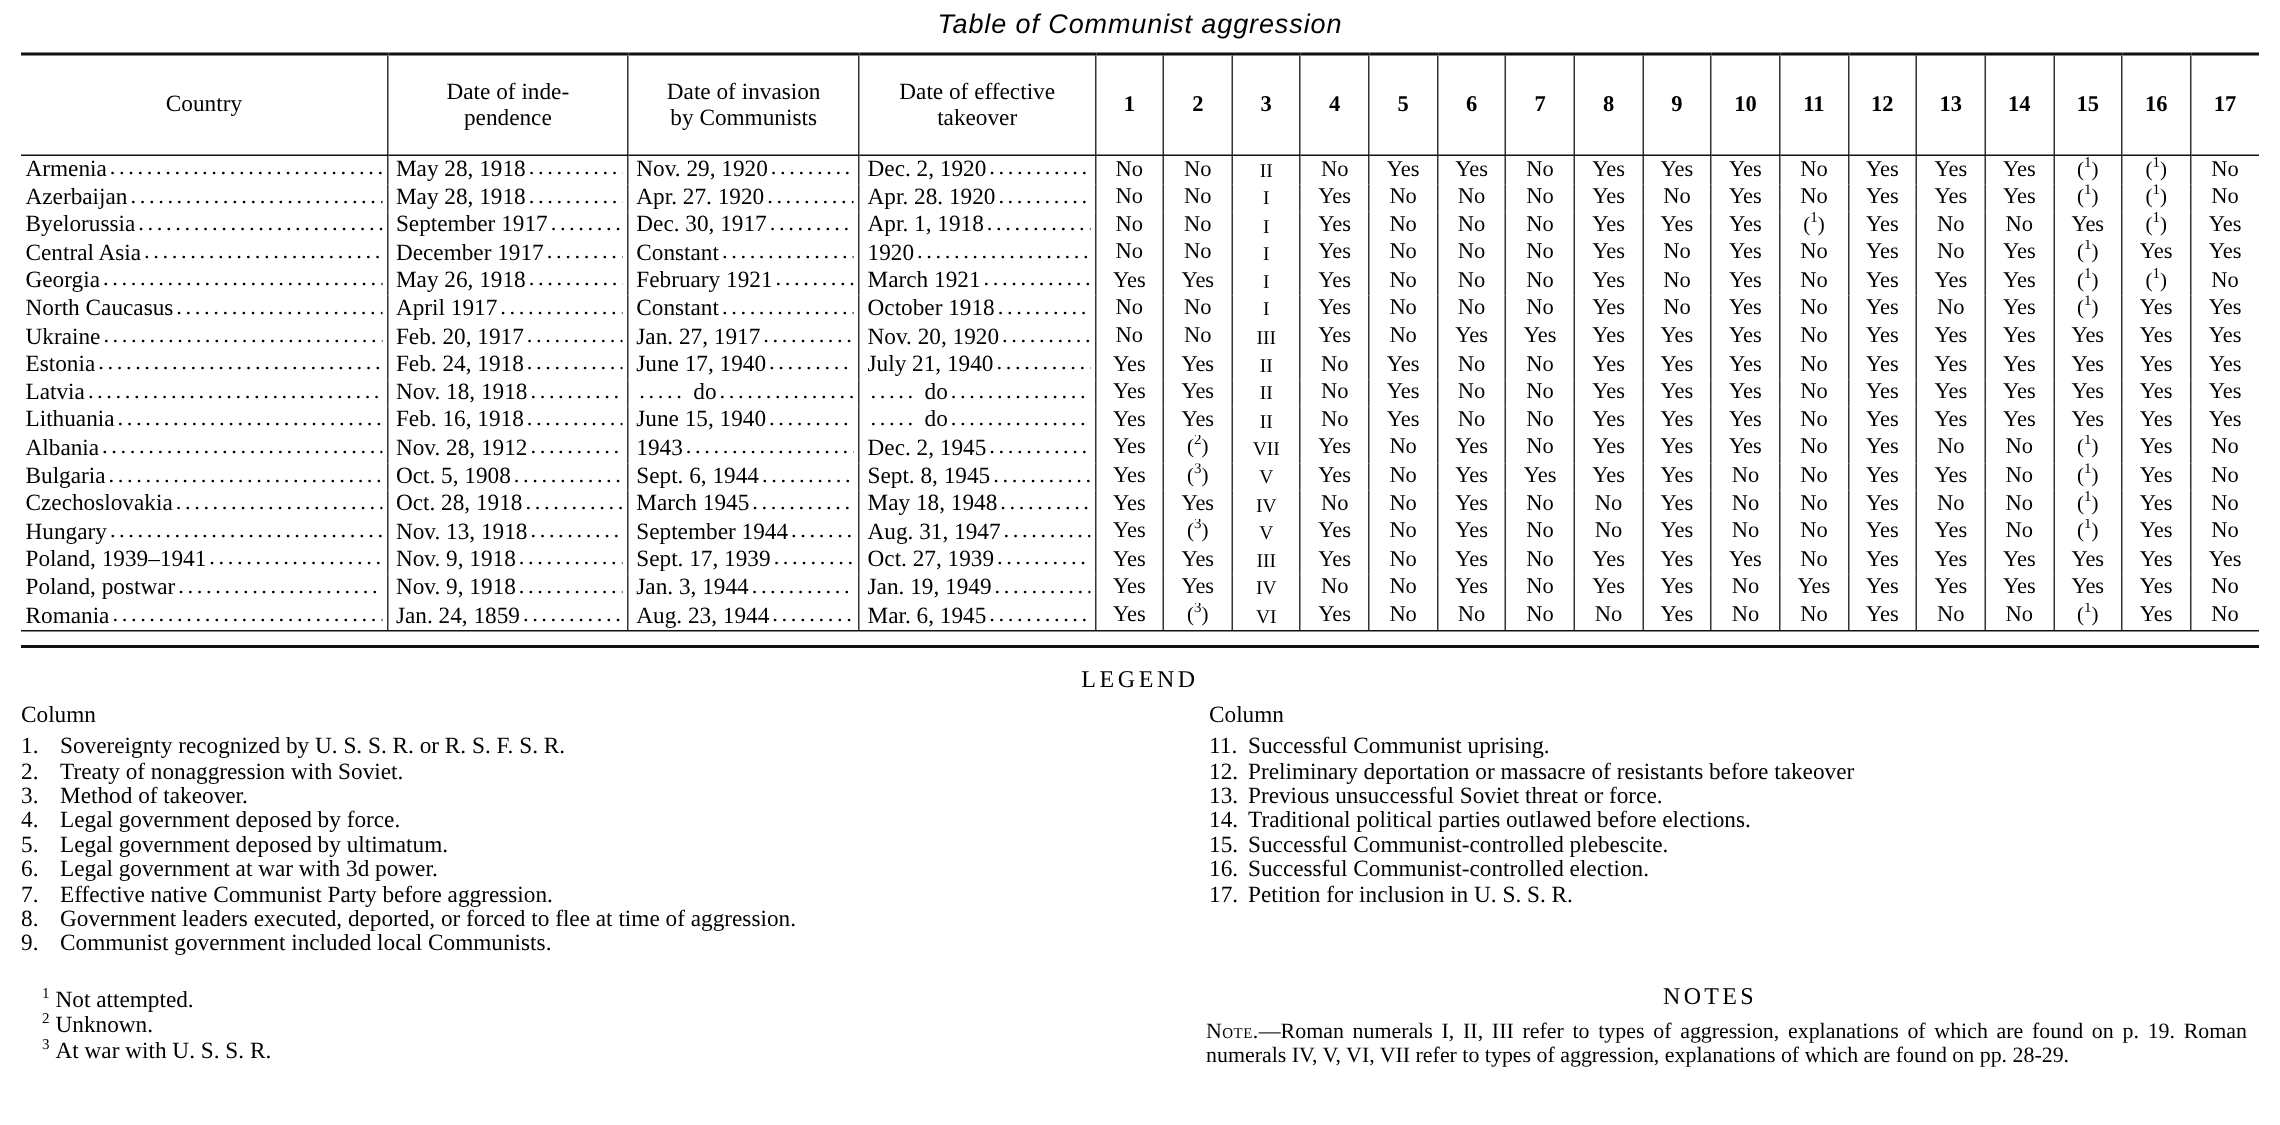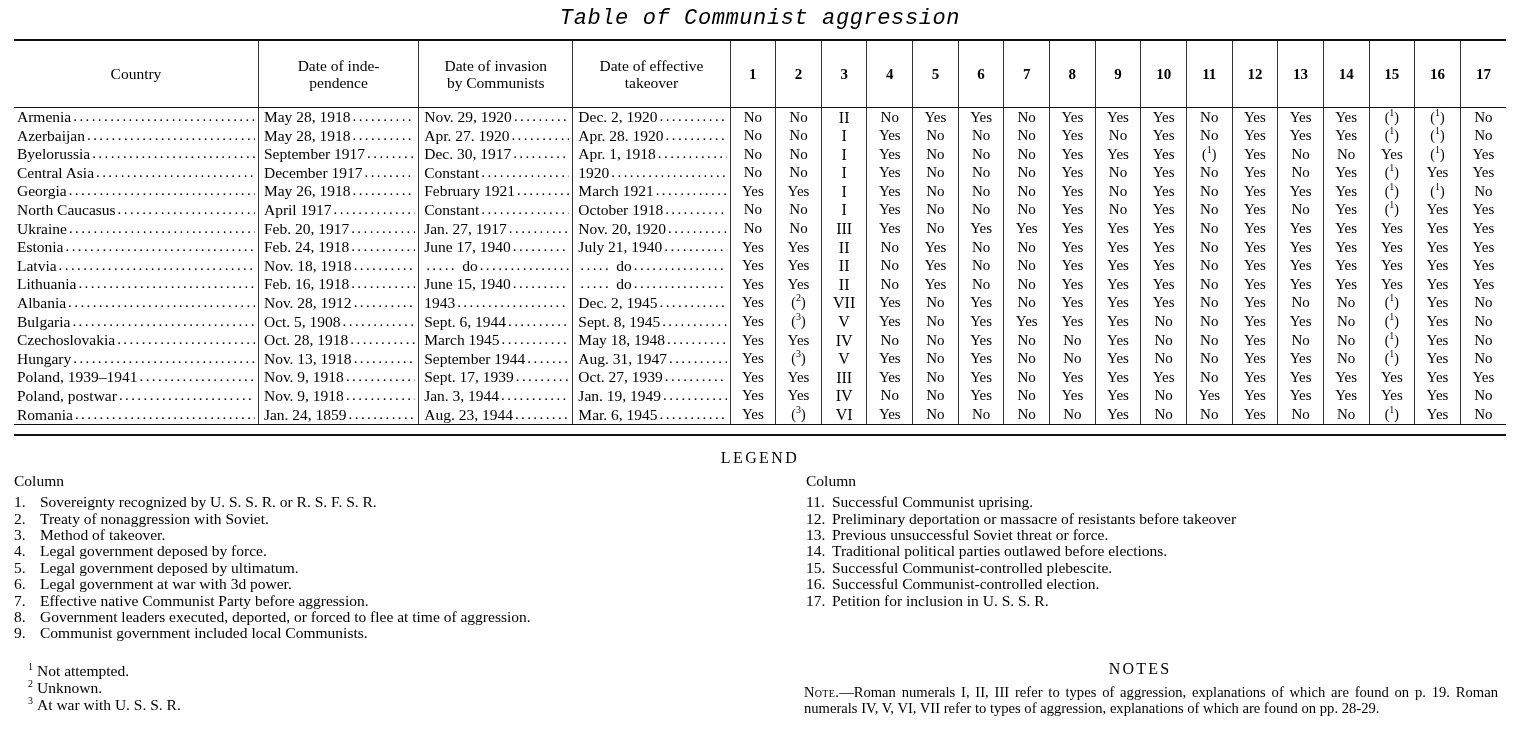--- a/index.html
+++ b/index.html
@@ -20,25 +20,25 @@
     height: 750px;
     position: relative;
     box-sizing: border-box;
     padding: 0 14px;
   }
 
   
   .title {
     text-align: center;
     font-style: italic;
-    font-size: 22px;
+    font-size: 18px;
     letter-spacing: 0.6px;
     padding-top: 6px;
     padding-bottom: 8px;
-    font-family: Liberation Mono, monospace;
+    font-family: Liberation Sans, sans-serif;
   }
 
   
   table.maintable {
     border-collapse: collapse;
     width: 1492px;
     table-layout: fixed;
     font-size: 15.5px;
   }
   table.maintable th,
@@ -90,21 +90,21 @@
     position: relative;
     top: -1px;
   }
   td.datecell .leader { padding-left: 5px; }
   td.countrycell .leader { padding-left: 3px; }
 
   td.vcell {
     text-align: center;
     font-size: 15px;
   }
-  td.vcell.roman { font-size: 16px; }
+  td.vcell.roman { font-size: 13px; }
   sup.fn {
     font-size: 10px;
     vertical-align: super;
     line-height: 0;
   }
   .paren { font-size: 14px; }
   .after-table {
     width: 1492px;
     margin: 0;
     border-top: 1.2px solid #111;

